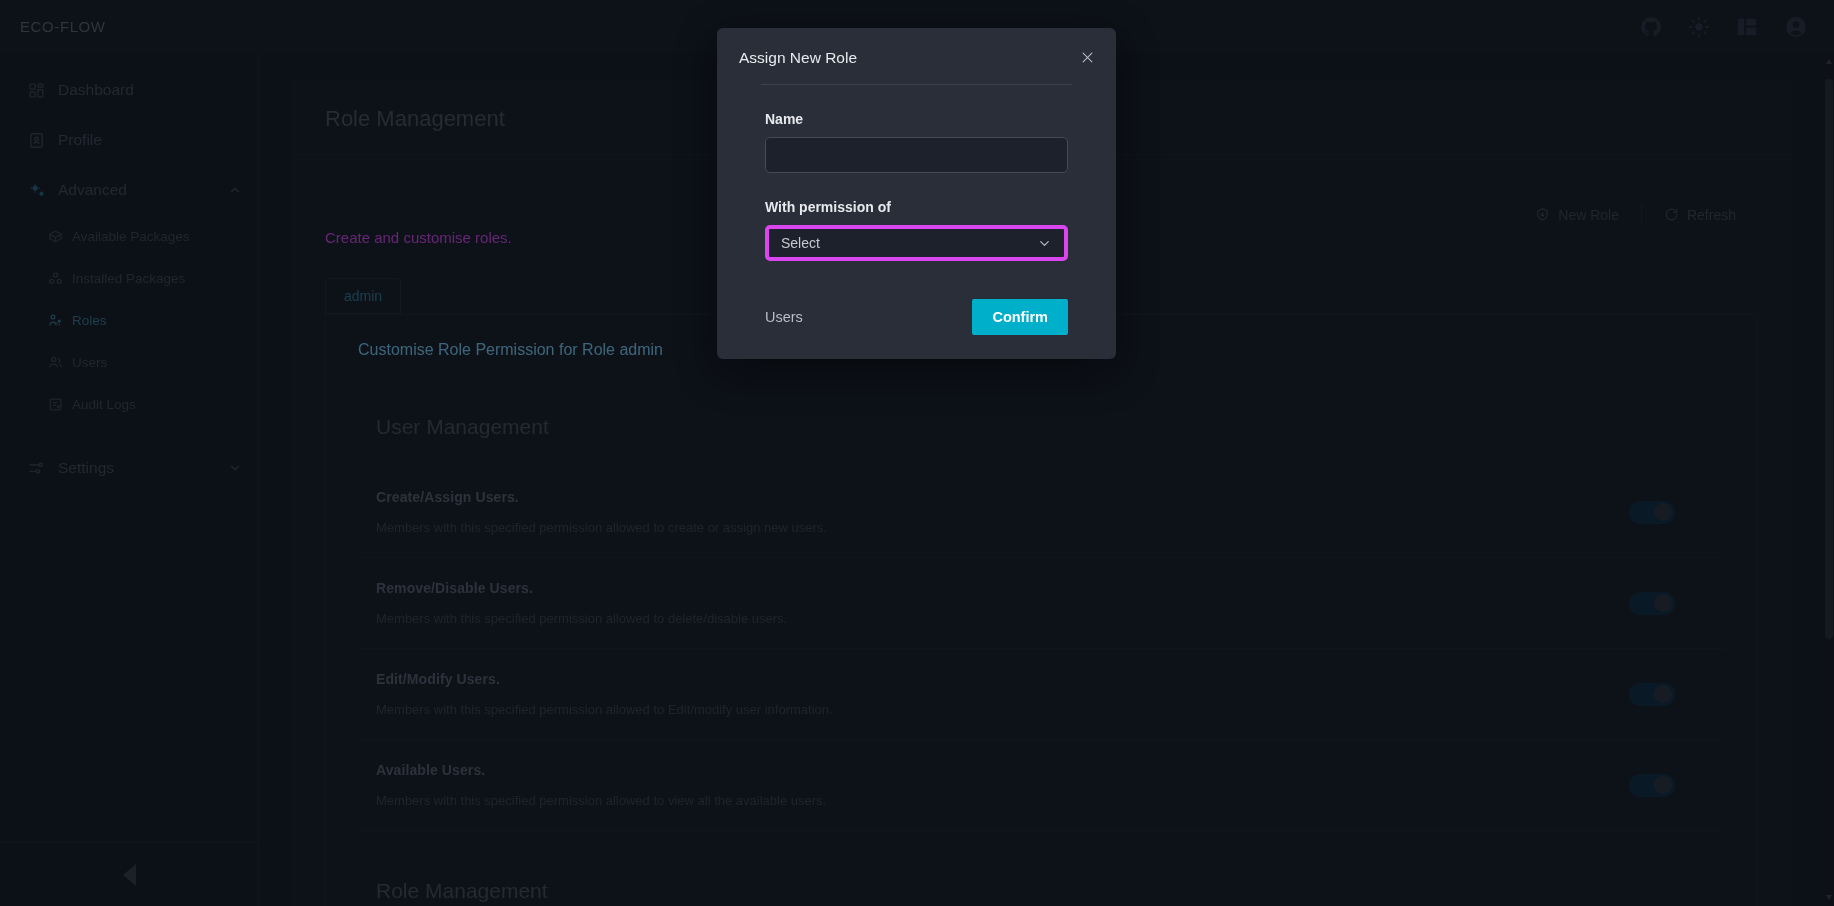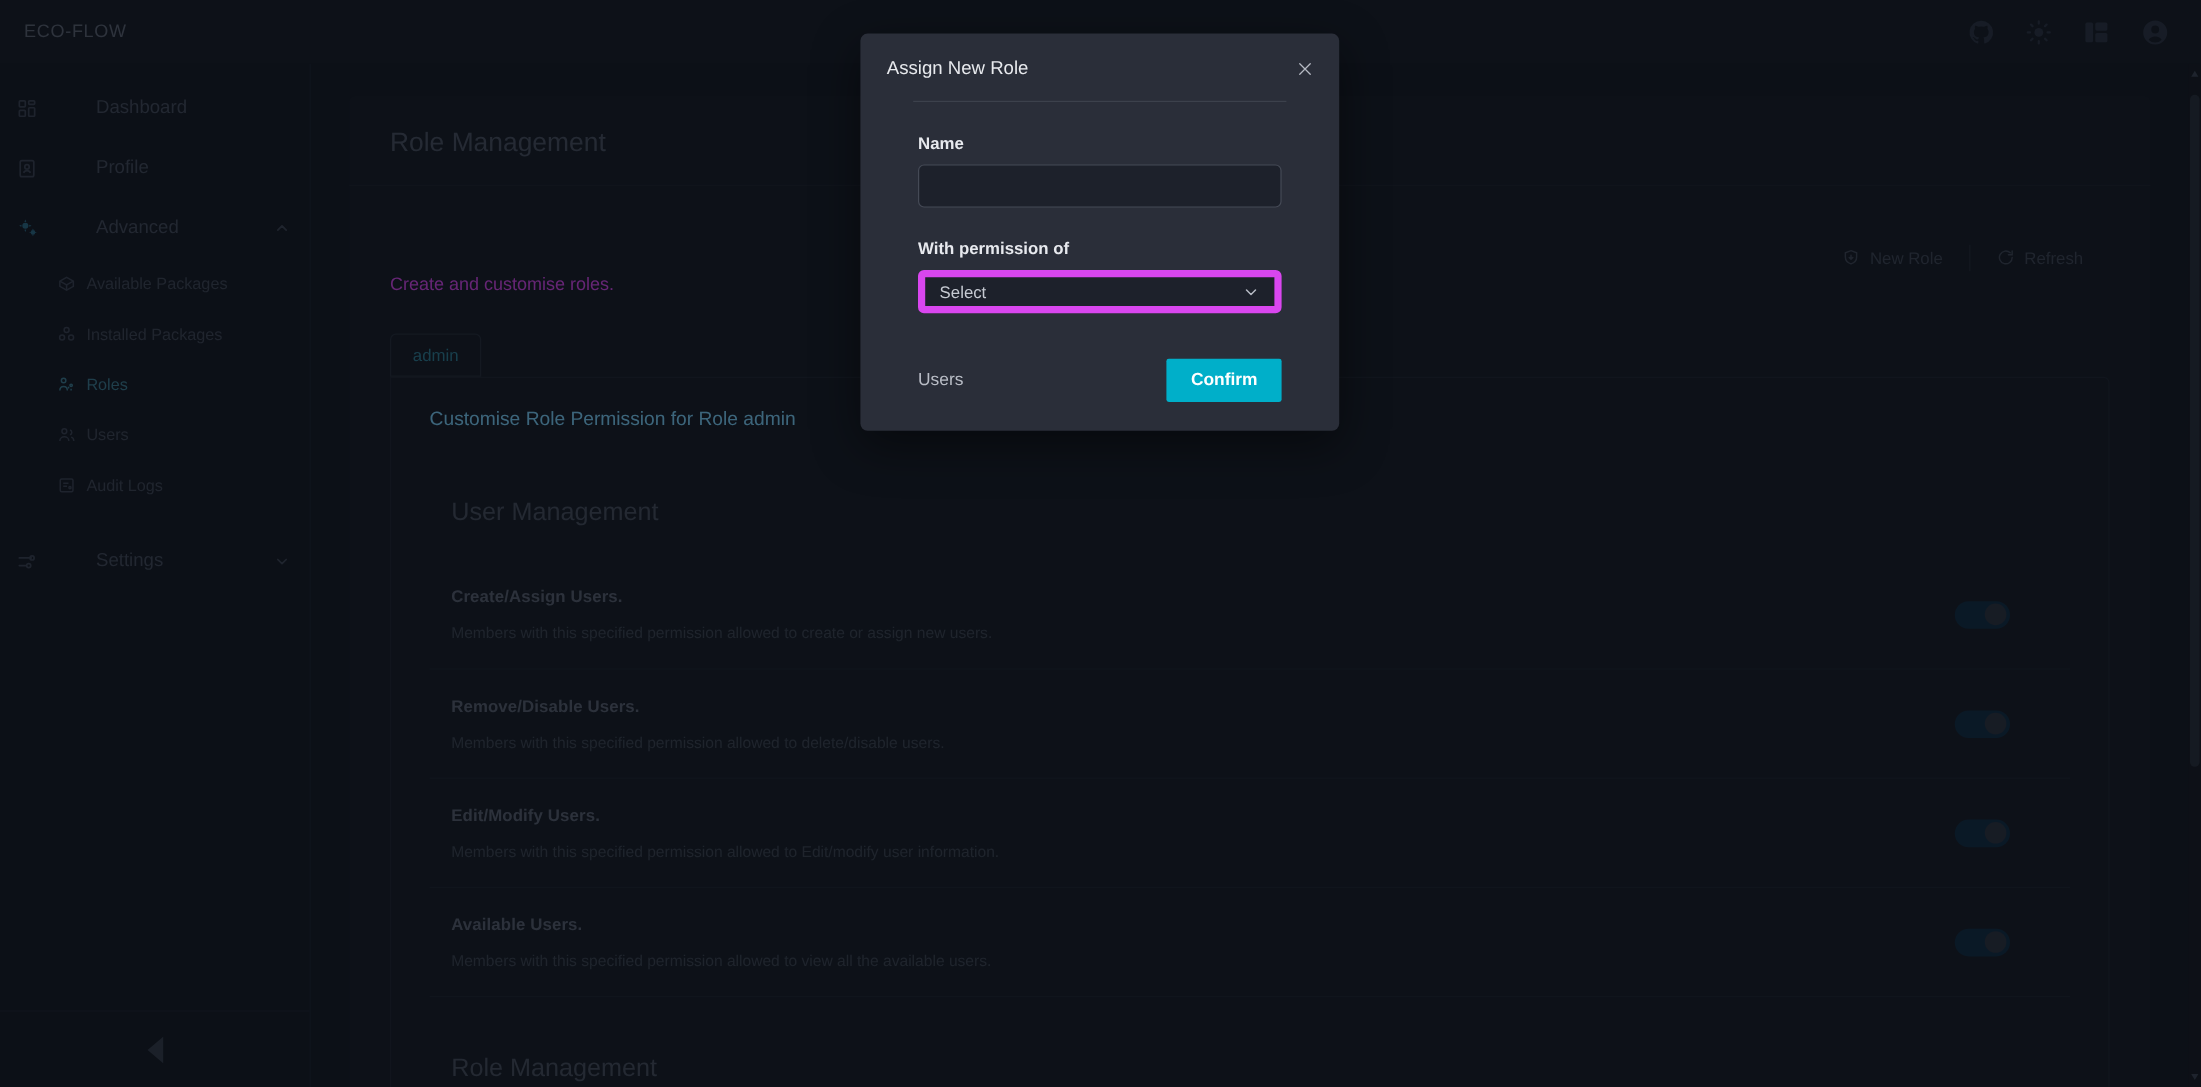--- a/index.html
+++ b/index.html
@@ -35,24 +35,23 @@
   .sidebar {
     position: absolute; top: 53px; left: 0; bottom: 0; width: 259px;
     background: #131720;
     border-right: 1px solid #1b212b;
     display: flex; flex-direction: column;
     z-index: 4;
   }
   .nav { flex: 1; padding-top: 12px; overflow: hidden; }
   .nav-item {
     display: flex; align-items: center;
-    height: 50px; padding-left: 14px; padding-right: 16px;
+    height: 50px; padding-left: 28px; padding-right: 16px;
     color: #444b5a; font-size: 15.5px;
     cursor: pointer;
-    gap: 36px;
   }
   .nav-item .nv-ic { width: 30px; display: flex; align-items: center; color: #3a4150; }
   .nav-item .nv-lb { flex: 1; }
   .nav-item .nv-ch { color: #3d4452; display: flex; }
   .nav-item.accent .nv-ic { color: #2b6a86; }
   .nav-sub {
     display: flex; align-items: center;
     height: 42px; padding-left: 48px;
     color: #3e4553; font-size: 13.5px;
     cursor: pointer;
@@ -200,21 +199,21 @@
     color: #e7e9ee; font-size: 14px;
     padding: 0 12px;
     font-family: "Liberation Sans", sans-serif;
     outline: none;
   }
   .field-gap { height: 26px; }
   .select-box {
     margin-top: 10px;
     width: 100%; height: 36px;
     background: #1d212b;
-    border: 6px solid #d946ef;
+    border: 4px solid #d946ef;
     border-radius: 5px;
     display: flex; align-items: center;
     padding: 0 12px;
     color: #c6cad2; font-size: 14px;
     cursor: pointer;
   }
   .select-box .sel-val { flex: 1; }
   .select-box .sel-ch { color: #b6bac4; display: flex; }
   .modal-foot {
     display: flex; align-items: center;

